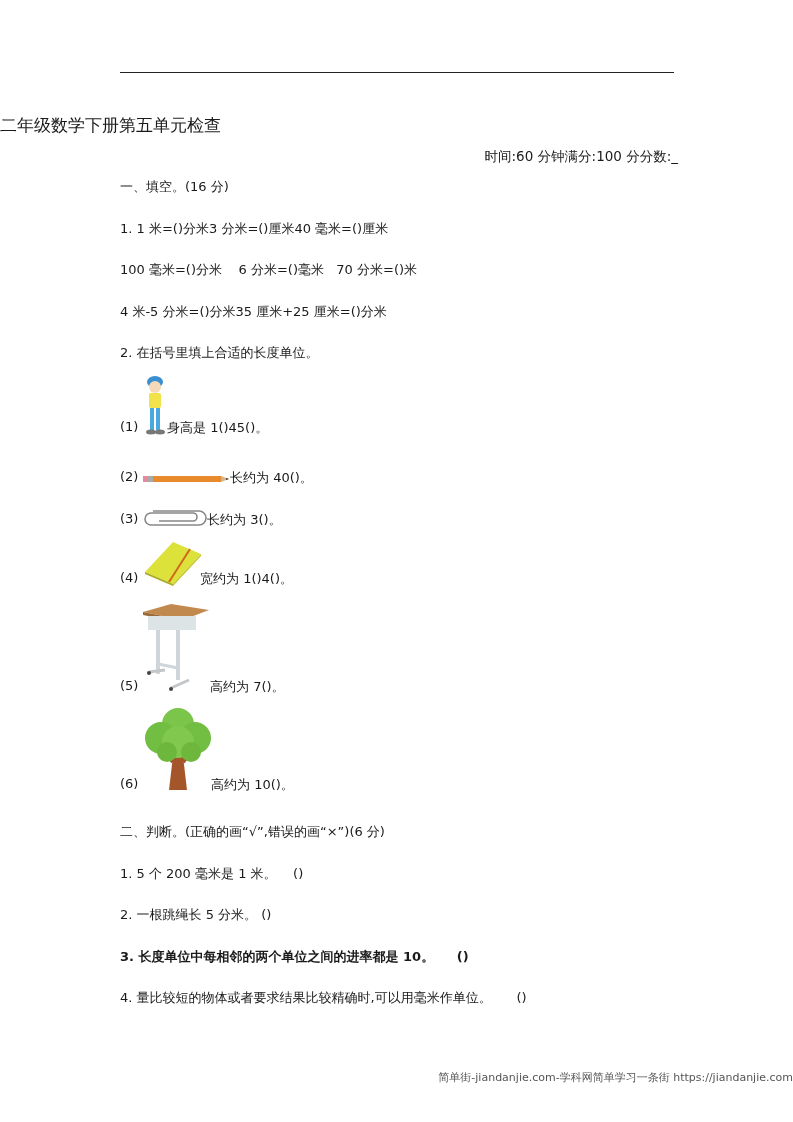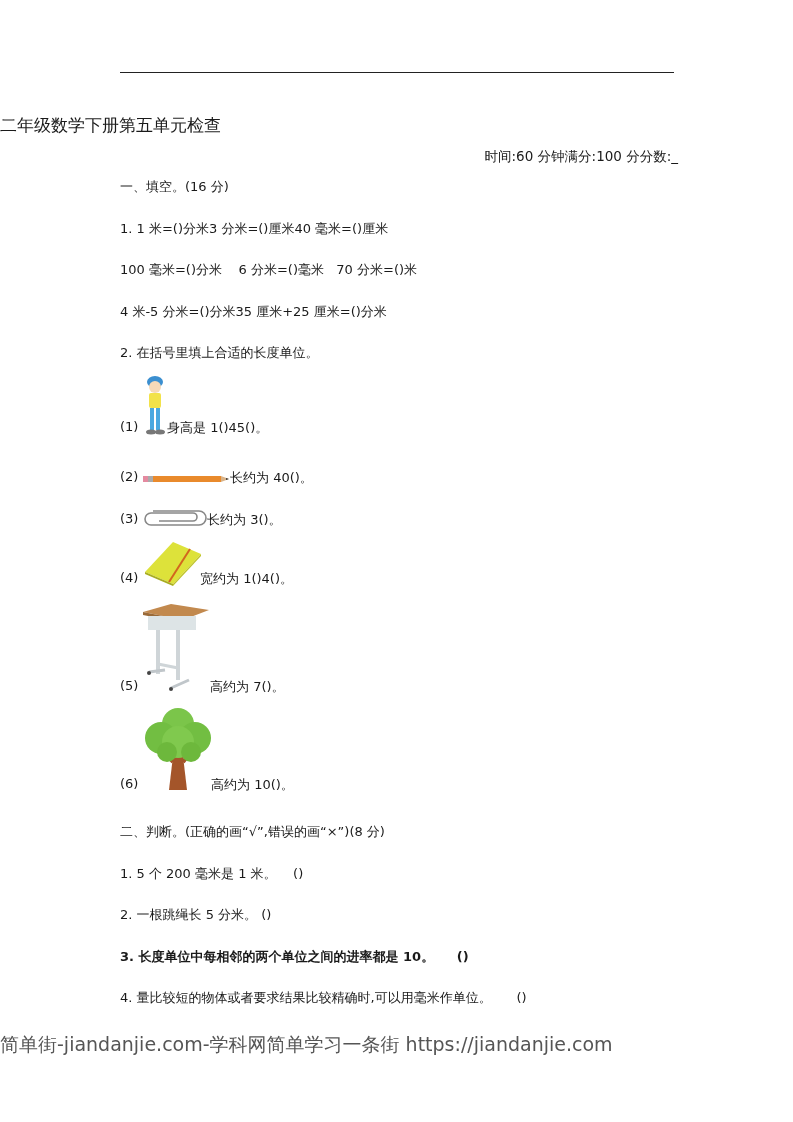--- a/index.html
+++ b/index.html
@@ -3,21 +3,21 @@
 <meta charset="utf-8">
 <style>
   html, body { margin: 0; padding: 0; background: #ffffff; }
   body { width: 793px; height: 1122px; position: relative; overflow: hidden;
          font-family: "DejaVu Sans", "Liberation Sans", sans-serif; color: #1a1a1a; }
   .rule { position: absolute; left: 120px; top: 72px; width: 554px; height: 1px; background: #222; }
   .title { position: absolute; left: 0; width: 793px; top: 114px; font-size: 17px; }
   .meta { position: absolute; right: 115px; top: 148px; font-size: 13.5px; }
   .line { position: absolute; left: 120px; font-size: 13px; white-space: pre; }
   .illus { position: absolute; }
-  .footer { position: absolute; left: 0; width: 793px; top: 1032px; text-align: left; font-size: 19px; color: #555; }
+  .footer { position: absolute; left: 0; width: 793px; top: 1070px; text-align: right; font-size: 11px; color: #555; }
 </style>
 </head>
 <body>
 
 <div class="rule"></div>
 
 <div class="title">二年级数学下册第五单元检查</div>
 <div class="meta">时间:60 分钟满分:100 分分数:_</div>
 
 <div class="line" style="top:178px;">一、填空。(16 分)</div>
@@ -84,19 +84,19 @@
   <path d="M30,56 L22,46 M40,56 L48,46" stroke="#a4552a" stroke-width="4"></path>
   <circle cx="35" cy="18" r="16" fill="#7bc54a"></circle>
   <circle cx="18" cy="32" r="16" fill="#72be42"></circle>
   <circle cx="52" cy="32" r="16" fill="#72be42"></circle>
   <circle cx="35" cy="36" r="16" fill="#80c94e"></circle>
   <circle cx="24" cy="46" r="10" fill="#6db83c"></circle>
   <circle cx="48" cy="46" r="10" fill="#6db83c"></circle>
 </svg>
 <div class="line" style="left:211px;top:776px;">高约为 10()。</div>
 
-<div class="line" style="top:823px;">二、判断。(正确的画“√”,错误的画“×”)(8 分)</div>
+<div class="line" style="top:823px;">二、判断。(正确的画“√”,错误的画“×”)(6 分)</div>
 <div class="line" style="top:865px;text-align:right;">1. 5 个 200 毫米是 1 米。    ()</div>
 <div class="line" style="top:906px;">2. 一根跳绳长 5 分米。 ()</div>
 <div class="line" style="top:948px;font-weight:bold;">3. 长度单位中每相邻的两个单位之间的进率都是 10。     ()</div>
 <div class="line" style="top:989px;">4. 量比较短的物体或者要求结果比较精确时,可以用毫米作单位。      ()</div>
 
 <div class="footer">简单街-jiandanjie.com-学科网简单学习一条街 https://jiandanjie.com</div>
 
 </body></html>

